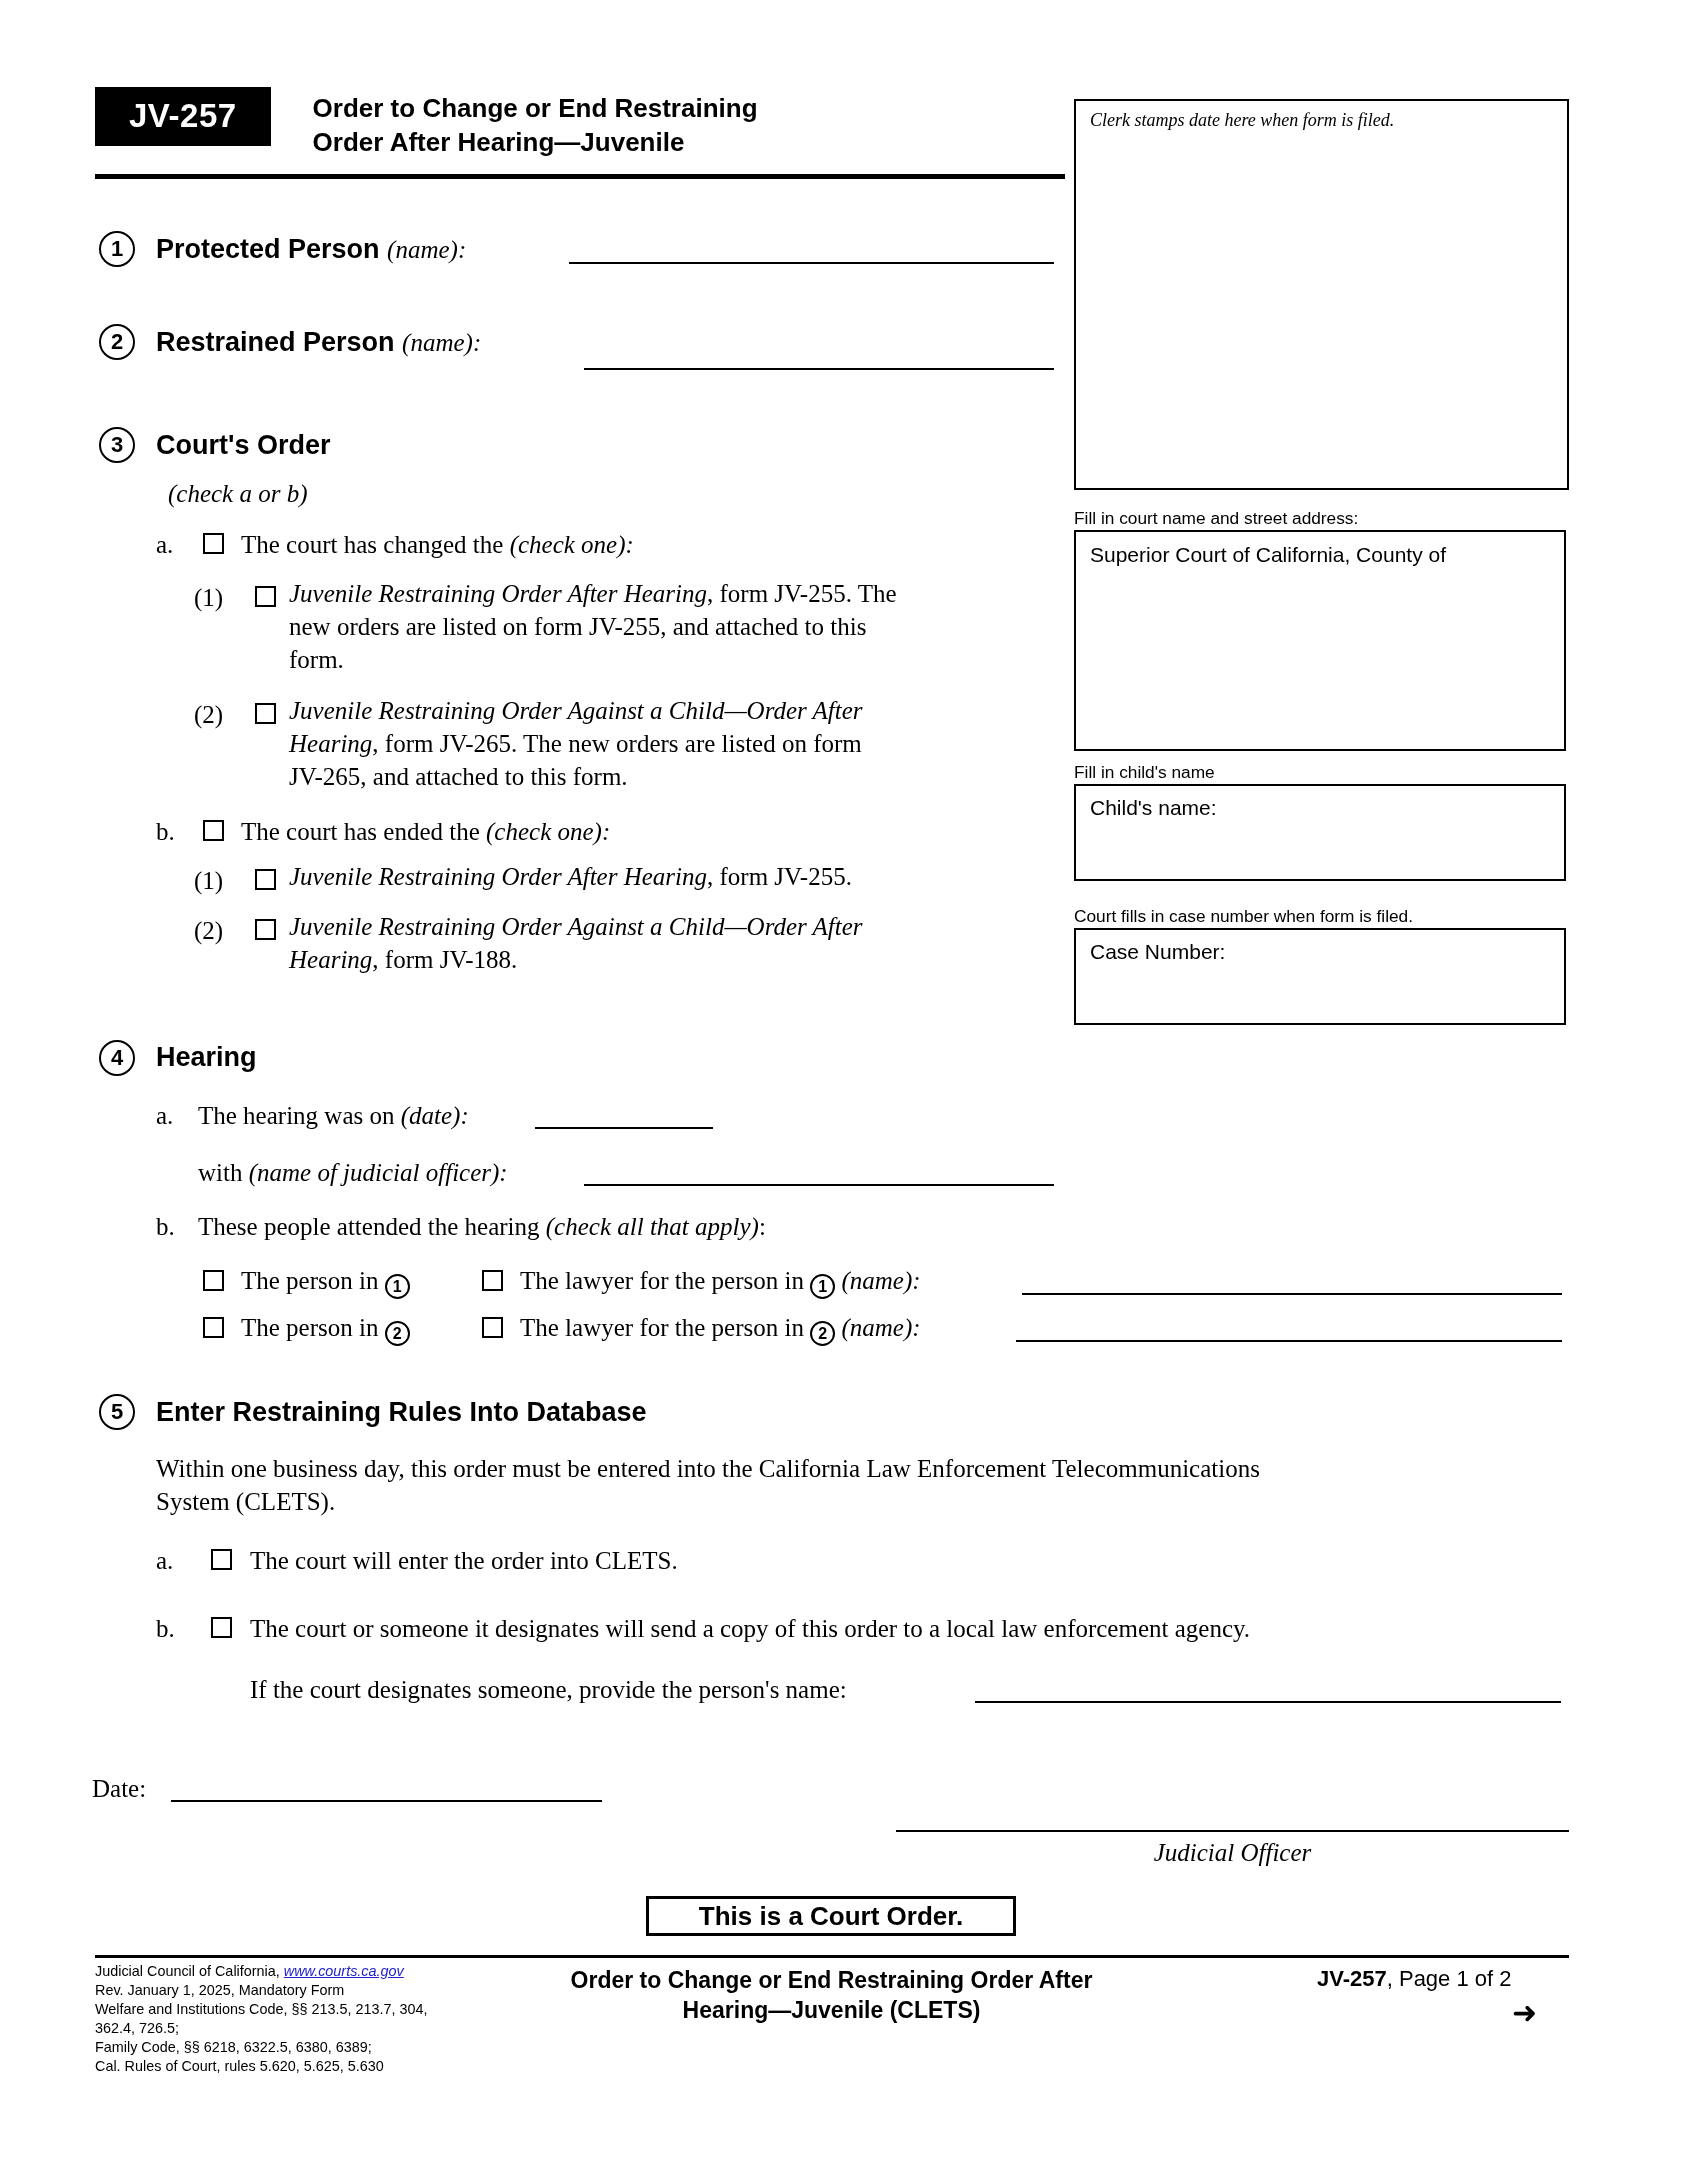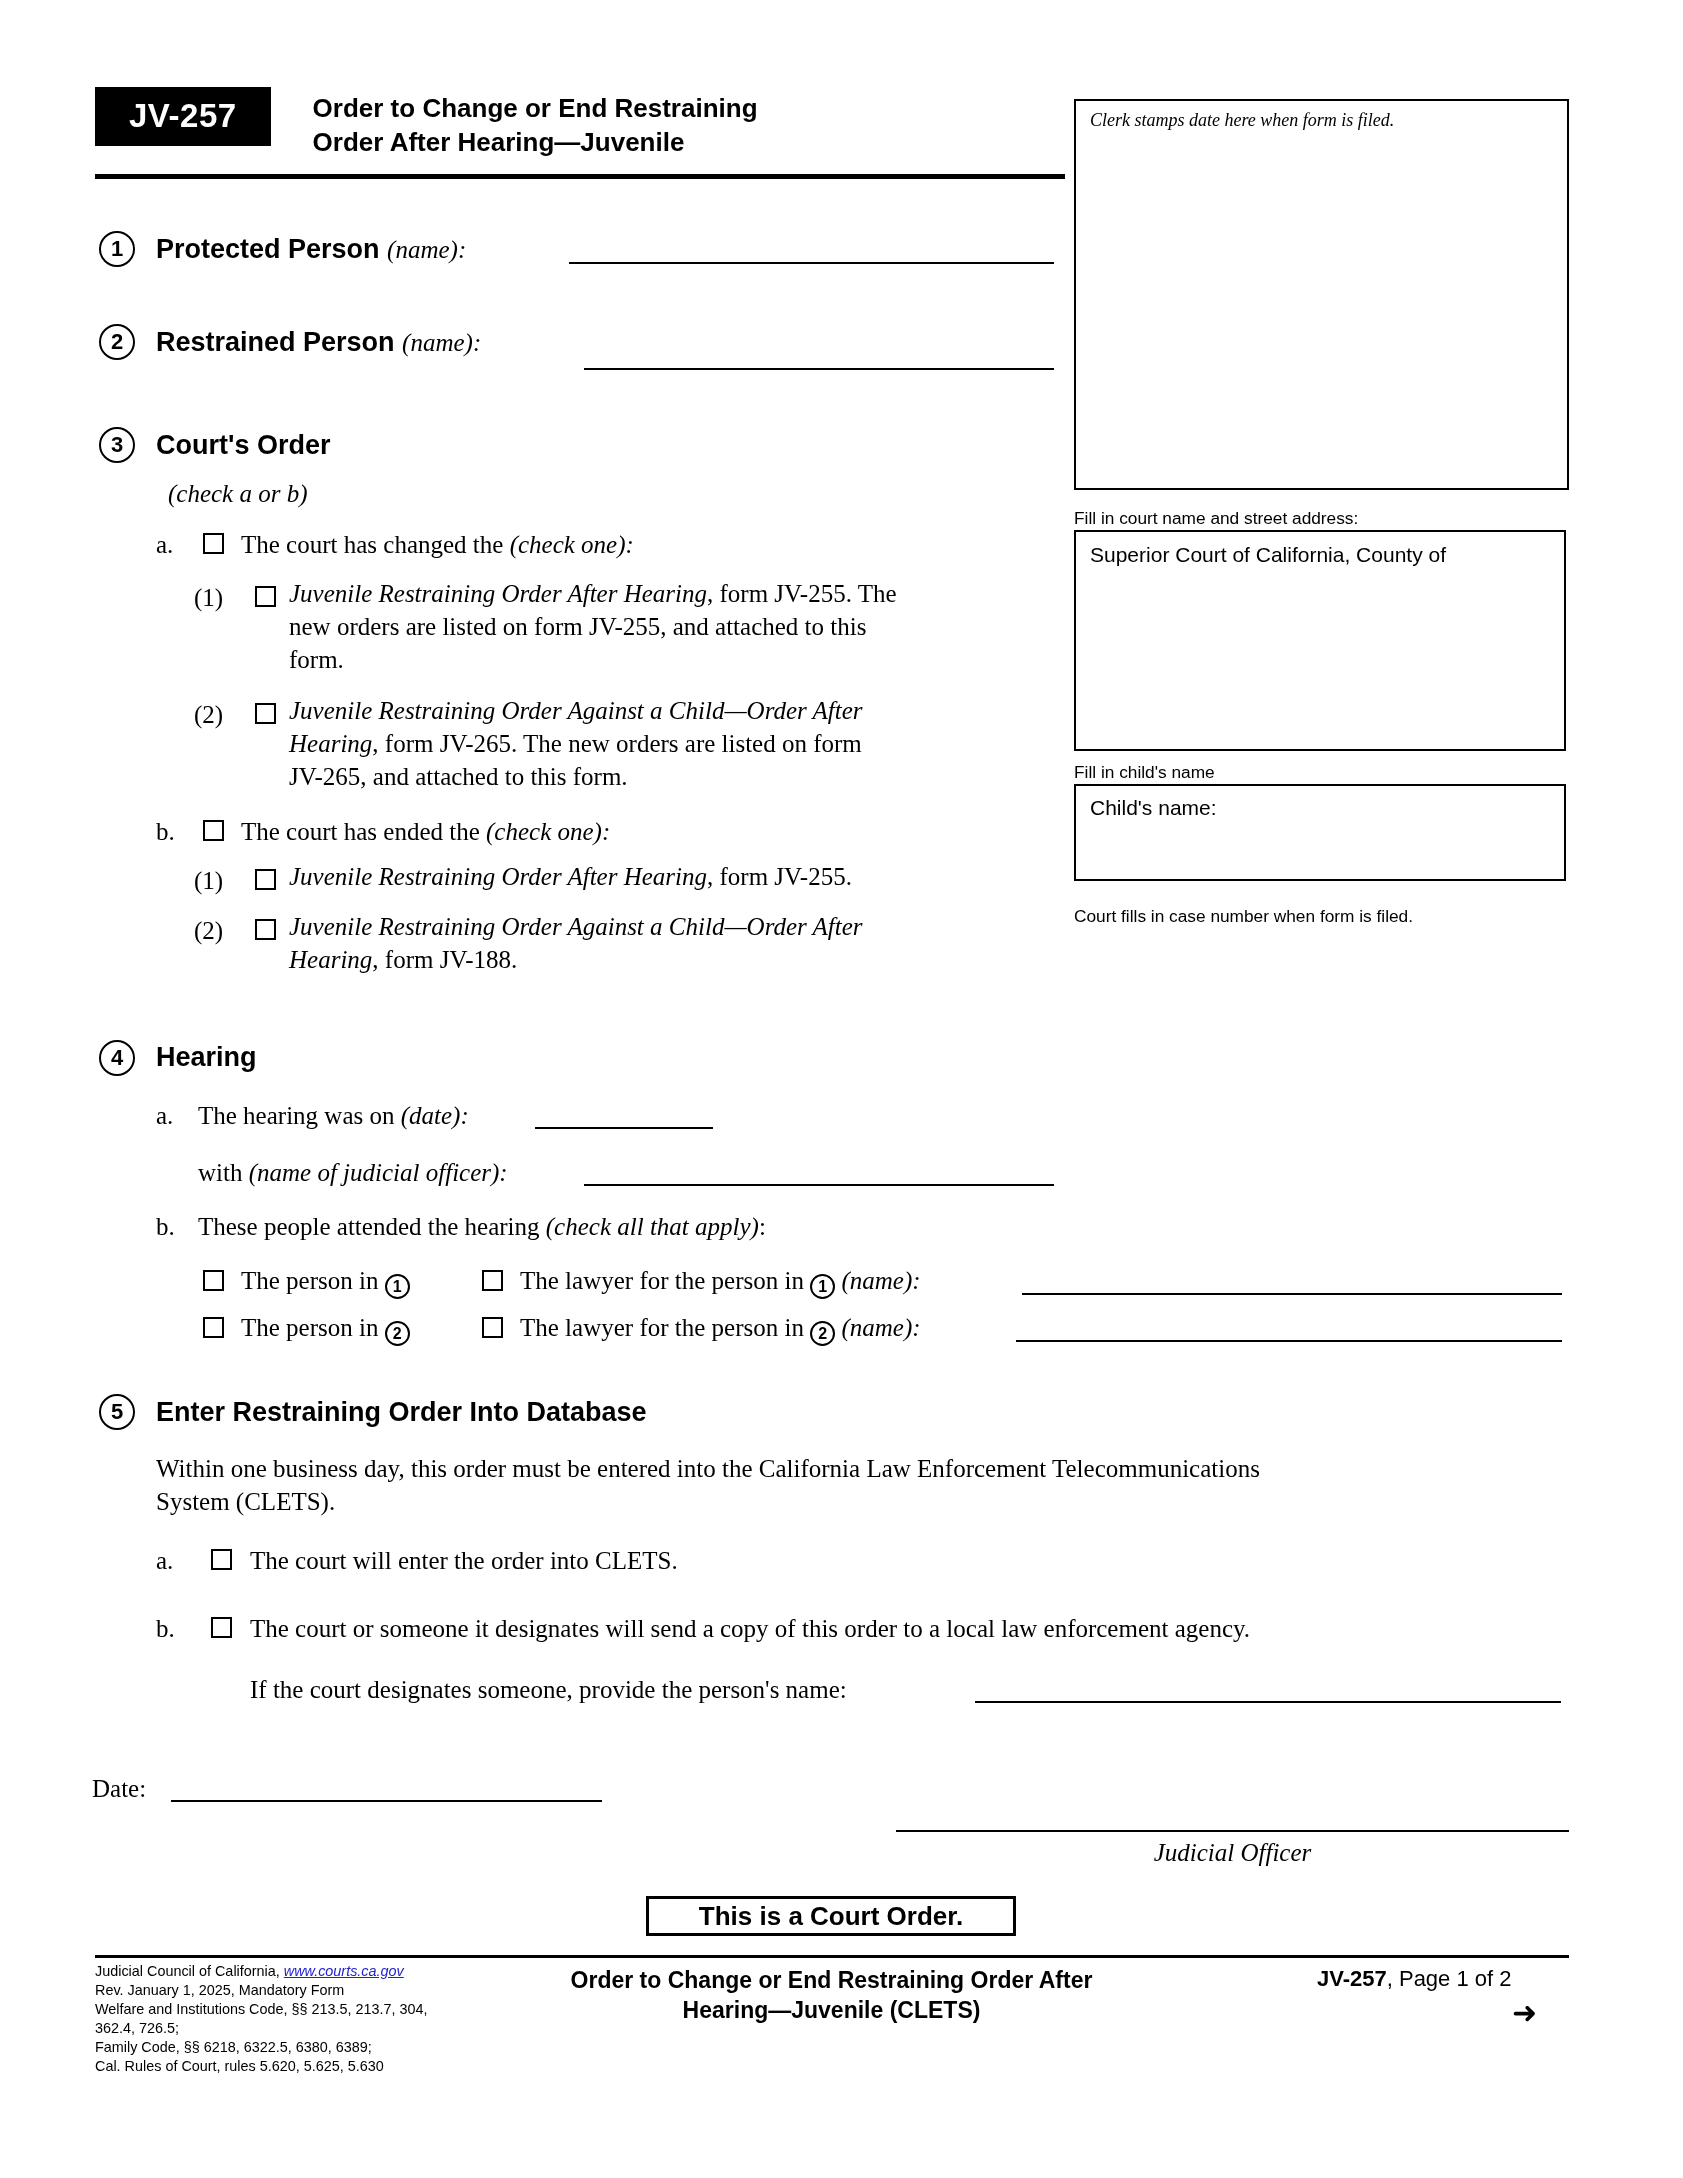--- a/index.html
+++ b/index.html
@@ -276,20 +276,23 @@
   <div class="court-box">
     <div class="inner">Superior Court of California, County of</div>
   </div>
 
   <div class="small-label child-label">Fill in child's name</div>
   <div class="child-box">
     <div class="inner">Child's name:</div>
   </div>
 
   <div class="small-label case-label">Court fills in case number when form is filed.</div>
+  <div class="case-box">
+    <div class="inner">Case Number:</div>
+  </div>
 
   <div class="circnum abs" style="left:99px; top:231px;">1</div>
   <div class="sec-head abs" style="left:156px; top:234px;">
     <span>Protected Person</span>
     <span class="italic-note">(name):</span>
   </div>
   <div class="abs" style="left:569px; top:262px; width:485px; border-bottom:2px solid #000;"></div>
 
   <div class="circnum abs" style="left:99px; top:324px;">2</div>
   <div class="sec-head abs" style="left:156px; top:327px;">
@@ -382,21 +385,21 @@
   </div>
   <div class="abs" style="left:482px; top:1317px;"><span class="cb"></span></div>
   <div class="abs body-txt" style="left:520px; top:1311px;">
     <span>The lawyer for the person in</span>
     <span class="circ-sm">2</span>
     <span class="ital">(name):</span>
   </div>
   <div class="abs" style="left:1016px; top:1340px; width:546px; border-bottom:2px solid #000;"></div>
 
   <div class="circnum abs" style="left:99px; top:1394px;">5</div>
-  <div class="sec-head abs" style="left:156px; top:1397px;">Enter Restraining Order Into Database</div>
+  <div class="sec-head abs" style="left:156px; top:1397px;">Enter Restraining Rules Into Database</div>
 
   <div class="abs body-txt" style="left:156px; top:1452px; width:1406px;">
     <span>Within one business day, this order must be entered into the California Law Enforcement Telecommunications</span><br>
     <span>System (CLETS).</span>
   </div>
 
   <div class="abs body-txt" style="left:156px; top:1544px;">a.</div>
   <div class="abs" style="left:211px; top:1549px;"><span class="cb"></span></div>
   <div class="abs body-txt" style="left:250px; top:1544px;">The court will enter the order into CLETS.</div>
 

